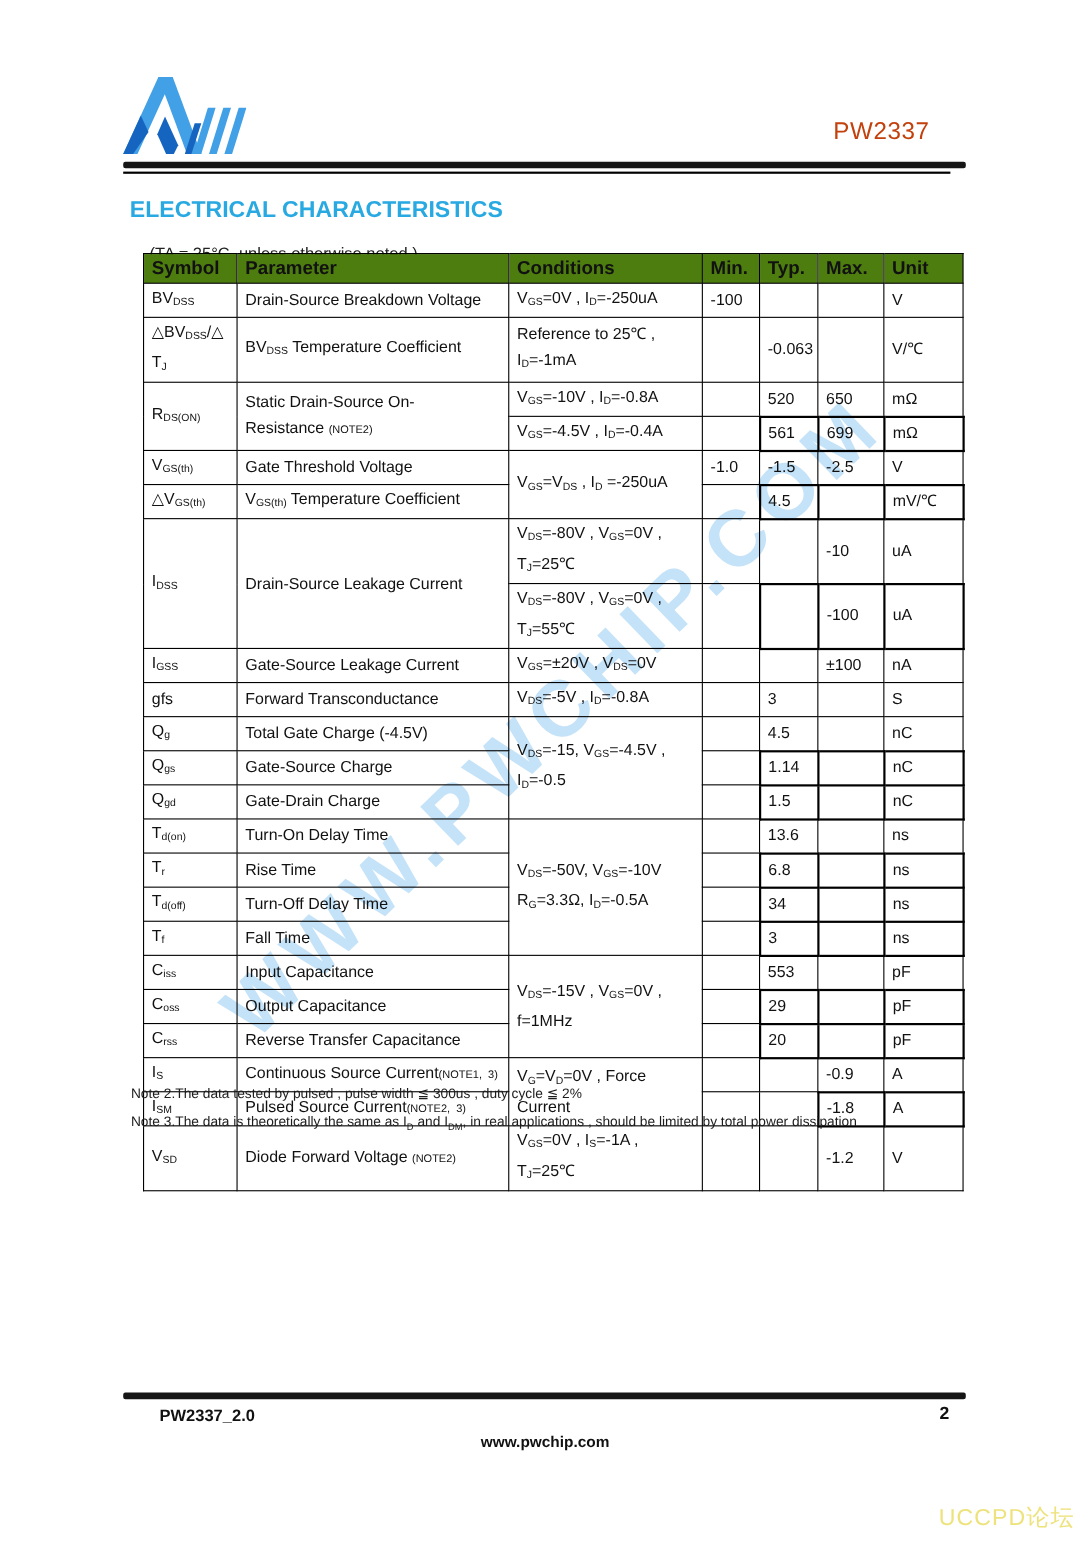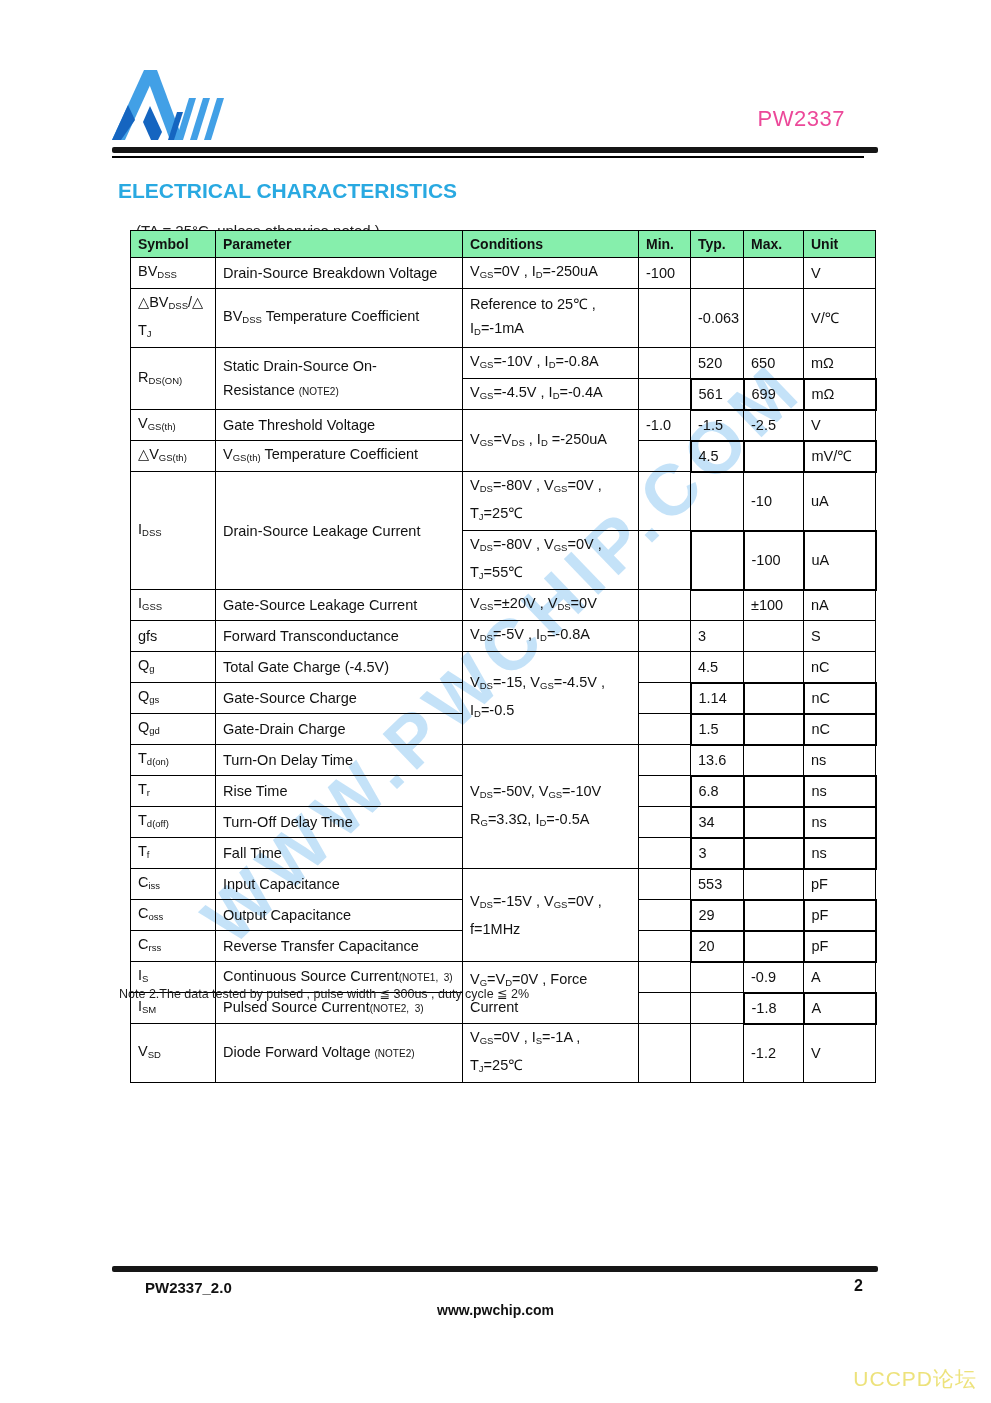--- a/index.html
+++ b/index.html
@@ -2,21 +2,21 @@
 <html><head>
 <meta charset="utf-8">
 <style>
   html,body{margin:0;padding:0;background:#ffffff;}
   .page{
     position:relative;width:991px;height:1403px;background:#ffffff;overflow:hidden;
     font-family:"Liberation Sans",sans-serif;color:#111;
   }
   
   .logo{position:absolute;left:110px;top:66px;width:114px;height:74px;}
-  .doc-number{position:absolute;right:146px;top:106px;font-size:22px;color:#ec4899;letter-spacing:.5px;}
+  .doc-number{position:absolute;right:146px;top:106px;font-size:22px;color:#c2410c;letter-spacing:.5px;}
   .rule-thick{position:absolute;left:112px;top:147px;width:766px;height:6px;background:#161616;border-radius:2px;}
   .rule-thin{position:absolute;left:112px;top:156px;width:752px;height:2px;background:#000;}
   .section-title{position:absolute;left:118px;top:165px;font-size:21px;font-weight:bold;color:#29A9E1;letter-spacing:0px;}
   .subtitle{position:absolute;left:136px;top:207px;font-size:15px;color:#222;}
   
   .wm-diag{
     position:absolute;left:215px;top:890px;z-index:0;white-space:nowrap;
     font-size:72px;font-weight:bold;letter-spacing:8px;line-height:80px;
     color:rgba(160,208,243,.62);
     transform:rotate(-44deg);transform-origin:0 50%;
@@ -29,21 +29,21 @@
   
   table.ec{
     position:absolute;left:130px;top:230px;z-index:1;
     border-collapse:collapse;table-layout:fixed;width:745px;
     font-size:14.5px;color:#111;background:transparent;
   }
   table.ec th,table.ec td{
     border:1px solid #000;padding:1px 7px;vertical-align:middle;
     text-align:left;line-height:24px;overflow:hidden;
   }
-  table.ec th{background:#86efac;font-weight:bold;font-size:14px;}
+  table.ec th{background:#4d7c0f;font-weight:bold;font-size:17px;}
   table.ec tr{height:27px;}
   table.ec tr.h54{height:54px;}
   table.ec td.thick{border-width:2px;}
   table.ec sub{font-size:9.5px;vertical-align:-2px;letter-spacing:0;}
   table.ec small{font-size:10px;text-align:right;}
   .c-sym{width:85px}.c-par{width:247px}.c-con{width:176px}
   .c-min{width:52px}.c-typ{width:53px}.c-max{width:60px}.c-unit{width:72px}
   
   .notes{position:absolute;left:119px;top:988px;z-index:1;width:770px;font-size:12.5px;color:#1c1c1c;}
   .notes p{margin:0 0 13px 0;line-height:13px;}
@@ -294,20 +294,21 @@
         <td></td>
         <td></td>
         <td>-1.2</td>
         <td>V</td>
       </tr>
     </tbody>
   </table>
 
   <div class="notes">
     <p>Note 2.The data tested by pulsed , pulse width ≦ 300us , duty cycle ≦ 2%</p>
+    <p>Note 3.The data is theoretically the same as I<sub>D</sub> and I<sub>DM</sub>, in real applications , should be limited by total power dissipation</p>
   </div>
 
   <div class="footer-rule"></div>
   <div class="footer-left">PW2337_2.0</div>
   <div class="footer-site">www.pwchip.com</div>
   <div class="footer-page">2</div>
 
   <div class="wm-forum">UCCPD论坛</div>
 
 </div>

